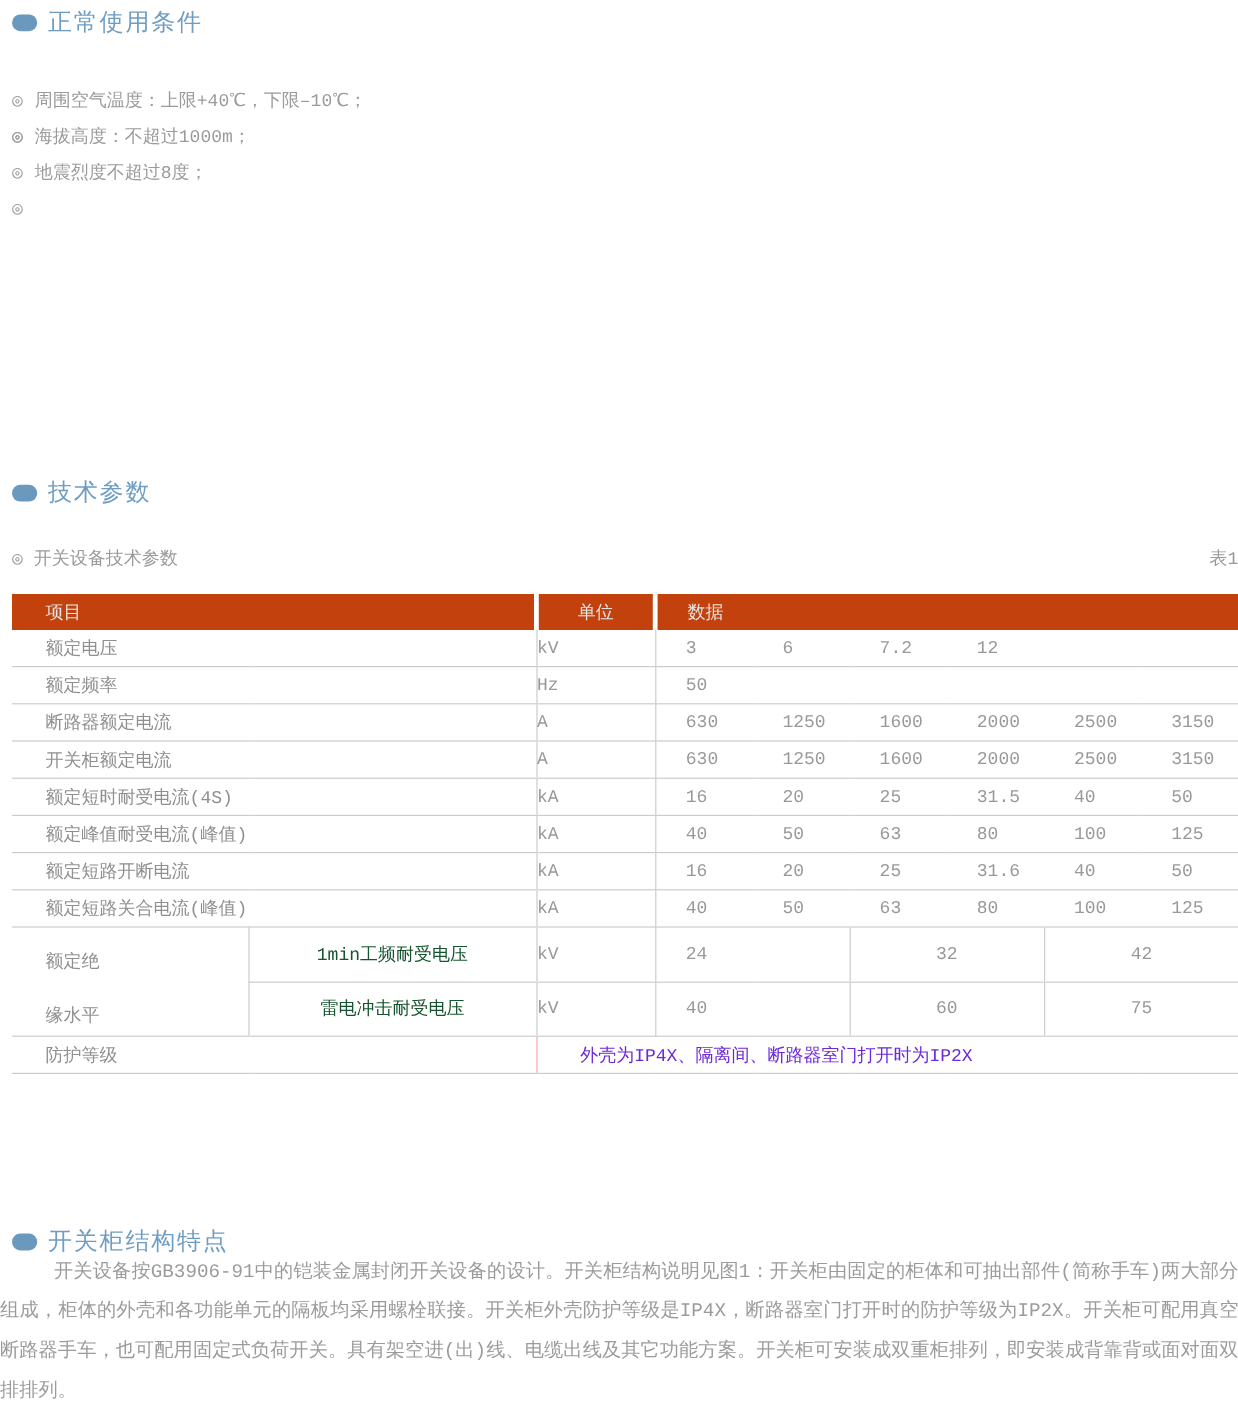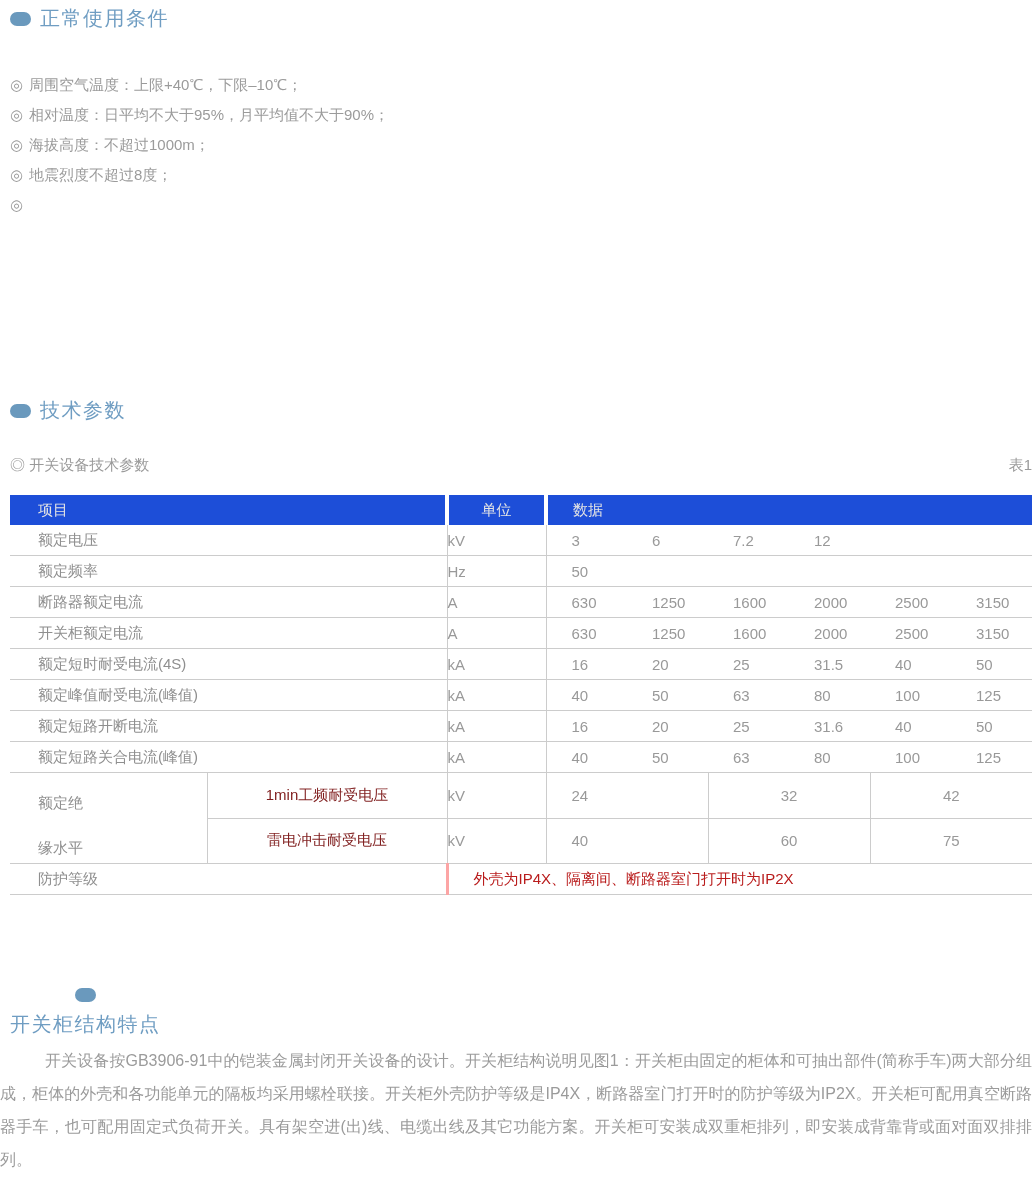--- a/index.html
+++ b/index.html
@@ -2,38 +2,38 @@
 <html><head>
 <meta charset="utf-8">
 <style>
   html, body { margin: 0; padding: 0; background: #ffffff; }
   .page {
     position: relative;
     width: 1032px;
     height: 1184px;
     background: #ffffff;
     overflow: hidden;
-    font-family: Liberation Sans, sans-serif;
+    font-family: Liberation Mono, monospace;
   }
 
   
   .heading {
     position: absolute;
     left: 10px;
     display: flex;
     align-items: center;
     gap: 9px;
     color: #6f9dc2;
     font-size: 20px;
     letter-spacing: 1.5px;
     white-space: nowrap;
   }
   #h-usage { top: 5px; }
   #h-tech { top: 397px; }
-  #h-structure { top: 988px; flex-direction: column; }
+  #h-structure { top: 1021px; }
   .bullet {
     width: 21px; height: 14px;
     background: #6a99bd;
     border-radius: 7px;
     flex: none;
   }
 
   
   .cond-list {
     position: absolute;
@@ -64,35 +64,35 @@
   .tbl {
     position: absolute;
     left: 10px; top: 495px;
     width: 1022px;
     border-collapse: collapse;
     table-layout: fixed;
     font-size: 15px;
   }
   .tbl th, .tbl td { height: 30px; padding: 0; font-weight: normal; }
   .tbl th {
-    background: #1d4ed8;
+    background: #c2410c;
     color: #e4e4e4;
   }
   .tbl th.h-item { text-align: left; padding-left: 28px; border-right: 4px solid #ffffff; }
   .tbl th.h-unit { text-align: center; border-right: 4px solid #ffffff; }
   .tbl th.h-data { text-align: left; padding-left: 25px; }
   .tbl td { border-bottom: 1px solid #cccccc; color: #999999; }
   .tbl td.lbl { text-align: left; padding-left: 28px; color: #8f8f8f; }
   .tbl td.unit { text-align: left; border-left: 1px solid #cccccc; border-right: 1px solid #cccccc; }
   .tbl td.val { text-align: left; padding-left: 25px; }
-  .tbl td.sub { text-align: center; border-left: 1px solid #cccccc; color: #7f1d1d; }
+  .tbl td.sub { text-align: center; border-left: 1px solid #cccccc; color: #14532d; }
   .tbl td.ins-b { text-align: center; border-left: 1px solid #cccccc; margin-top: 48px; }
   .tbl td.ins-label { vertical-align: middle; line-height: 30px; }
   .tbl td.ins-label span { display: block; margin-top: 15px; }
-  .tbl td.prot { text-align: left; padding-left: 25px; border-left: 3px solid #fca5a5; color: #b91c1c; }
+  .tbl td.prot { text-align: left; padding-left: 36px; border-left: 1px solid #fca5a5; color: #6d28d9; }
 
   
   .body-para {
     position: absolute;
     left: 0; top: 1044px;
     width: 1032px;
     margin: 0;
     color: #9b9b9b;
     font-size: 16px;
     line-height: 33px;
@@ -110,21 +110,20 @@
     <span>正常使用条件</span>
   </div>
 
   <ul class="cond-list">
     <li>
       <span class="marker">◎</span>
       <span>周围空气温度：上限+40℃，下限–10℃；</span>
     </li>
     <li>
       <span class="marker">◎</span>
-      <span>相对温度：日平均不大于95%，月平均值不大于90%；</span>
     </li>
     <li>
       <span class="marker">◎</span>
       <span>海拔高度：不超过1000m；</span>
     </li>
     <li>
       <span class="marker">◎</span>
       <span>地震烈度不超过8度；</span>
     </li>
     <li>

